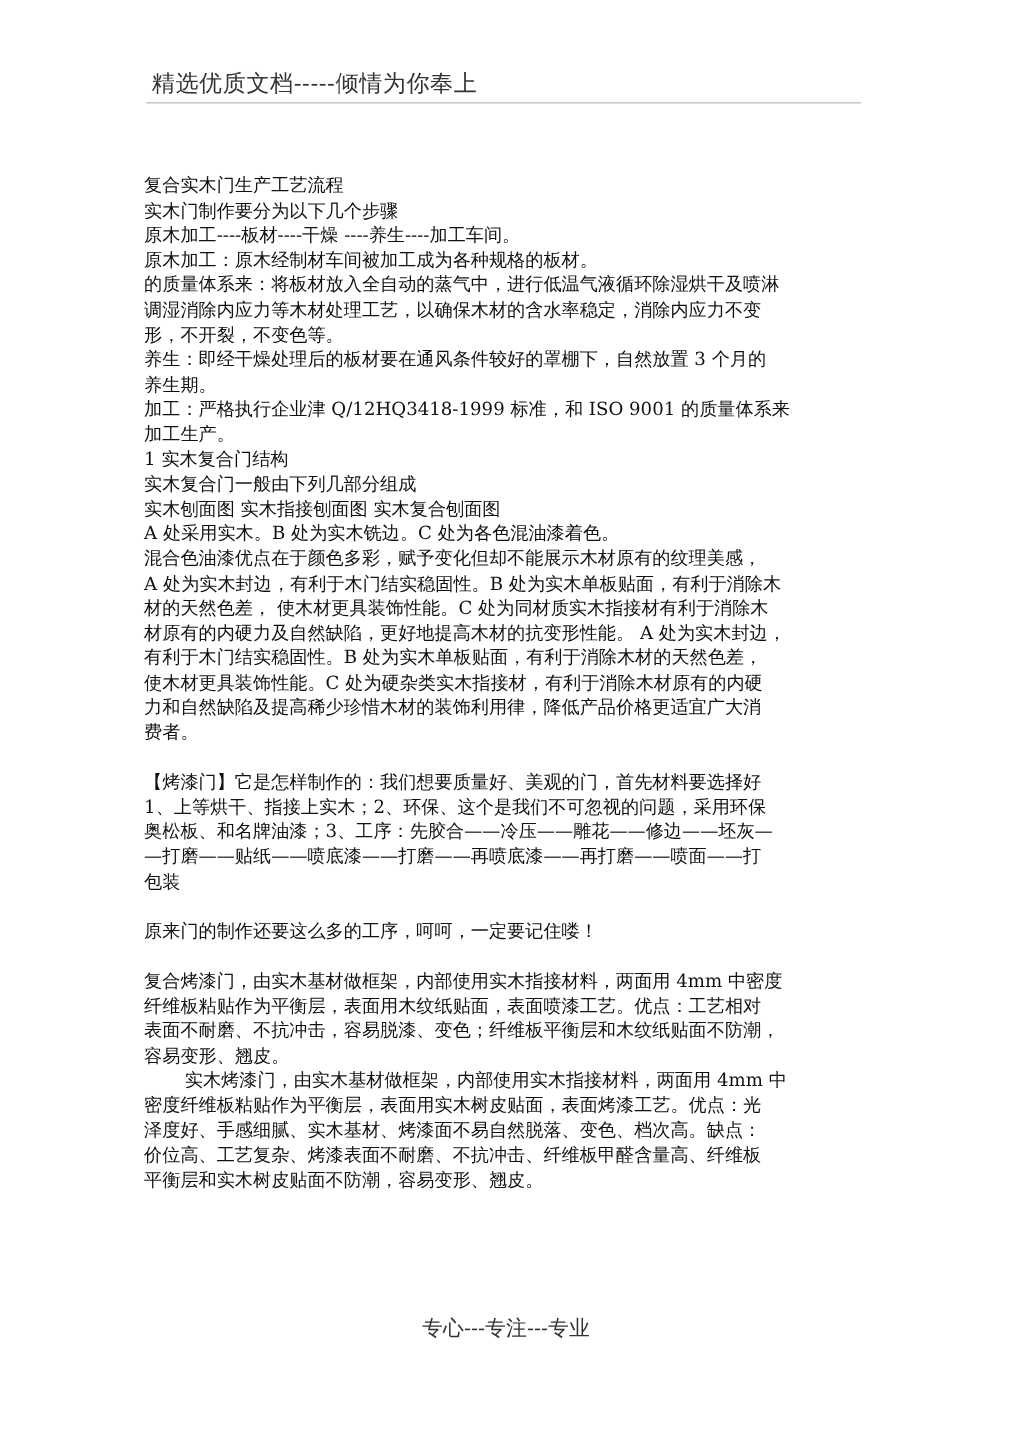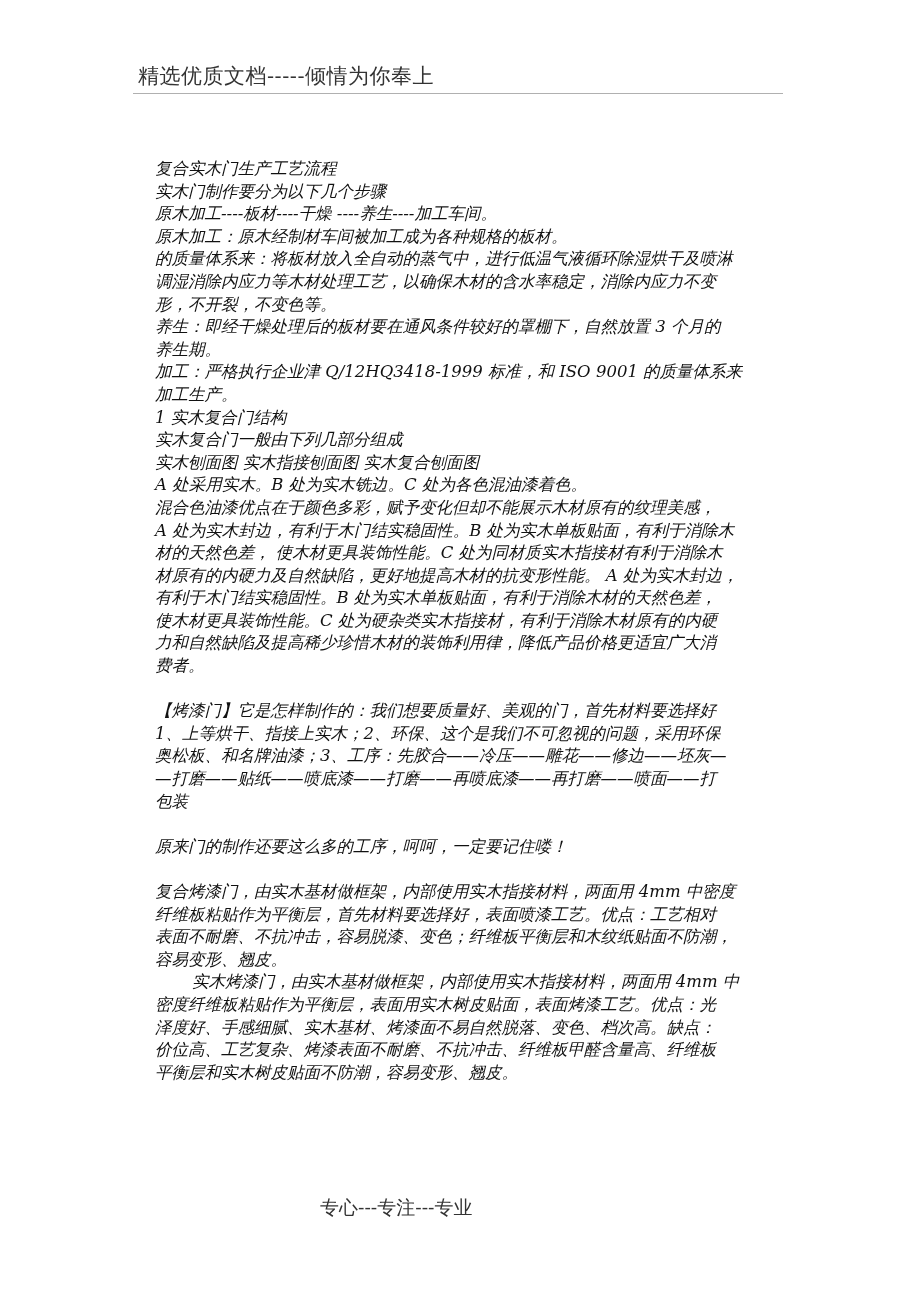--- a/index.html
+++ b/index.html
@@ -2,24 +2,24 @@
 <html><head>
 <meta charset="utf-8">
 <style>
   html, body { margin: 0; padding: 0; background: #ffffff; }
   body { width: 920px; height: 1302px; position: relative; overflow: hidden;
          font-family: "DejaVu Serif", "Liberation Serif", serif; color: #111; }
   .header { position: absolute; left: 138px; top: 62px; width: 644px; text-align: left;
             font-size: 21px; color: #333; letter-spacing: 0.5px; }
   .header-rule { position: absolute; left: 133px; top: 93px; width: 650px; height: 0;
                  border-top: 1.5px solid #b0b0b0; }
-  .body { position: absolute; left: 155px; top: 158px; width: 650px; font-style: italic; }
+  .body { position: absolute; left: 131px; top: 158px; width: 650px; }
   .line { font-size: 16.5px; line-height: 22.6px; height: 22.6px; white-space: nowrap; }
   .line.blank { height: 22.6px; }
-  .footer { position: absolute; left: 320px; top: 1195px; width: 280px; 
+  .footer { position: absolute; left: 320px; top: 1195px; width: 280px; text-align: center;
             font-size: 19px; color: #333; }
   .indent { padding-left: 37px; }
 </style>
 </head>
 <body>
 
 <div class="header">精选优质文档-----倾情为你奉上</div>
 <div class="header-rule"></div>
 
 <div class="body">
@@ -49,21 +49,21 @@
   <div class="line blank"></div>
   <div class="line">【烤漆门】它是怎样制作的：我们想要质量好、美观的门，首先材料要选择好</div>
   <div class="line">1、上等烘干、指接上实木；2、环保、这个是我们不可忽视的问题，采用环保</div>
   <div class="line">奥松板、和名牌油漆；3、工序：先胶合——冷压——雕花——修边——坯灰—</div>
   <div class="line">—打磨——贴纸——喷底漆——打磨——再喷底漆——再打磨——喷面——打</div>
   <div class="line">包装</div>
   <div class="line blank"></div>
   <div class="line">原来门的制作还要这么多的工序，呵呵，一定要记住喽！</div>
   <div class="line blank"></div>
   <div class="line">复合烤漆门，由实木基材做框架，内部使用实木指接材料，两面用 4mm 中密度</div>
-  <div class="line">纤维板粘贴作为平衡层，首先材料要选择好，表面喷漆工艺。优点：工艺相对</div>
+  <div class="line">纤维板粘贴作为平衡层，表面用木纹纸贴面，表面喷漆工艺。优点：工艺相对</div>
   <div class="line">表面不耐磨、不抗冲击，容易脱漆、变色；纤维板平衡层和木纹纸贴面不防潮，</div>
   <div class="line">容易变形、翘皮。</div>
   <div class="line indent">实木烤漆门，由实木基材做框架，内部使用实木指接材料，两面用 4mm 中</div>
   <div class="line">密度纤维板粘贴作为平衡层，表面用实木树皮贴面，表面烤漆工艺。优点：光</div>
   <div class="line">泽度好、手感细腻、实木基材、烤漆面不易自然脱落、变色、档次高。缺点：</div>
   <div class="line">价位高、工艺复杂、烤漆表面不耐磨、不抗冲击、纤维板甲醛含量高、纤维板</div>
   <div class="line">平衡层和实木树皮贴面不防潮，容易变形、翘皮。</div>
 </div>
 
 <div class="footer">专心---专注---专业</div>

